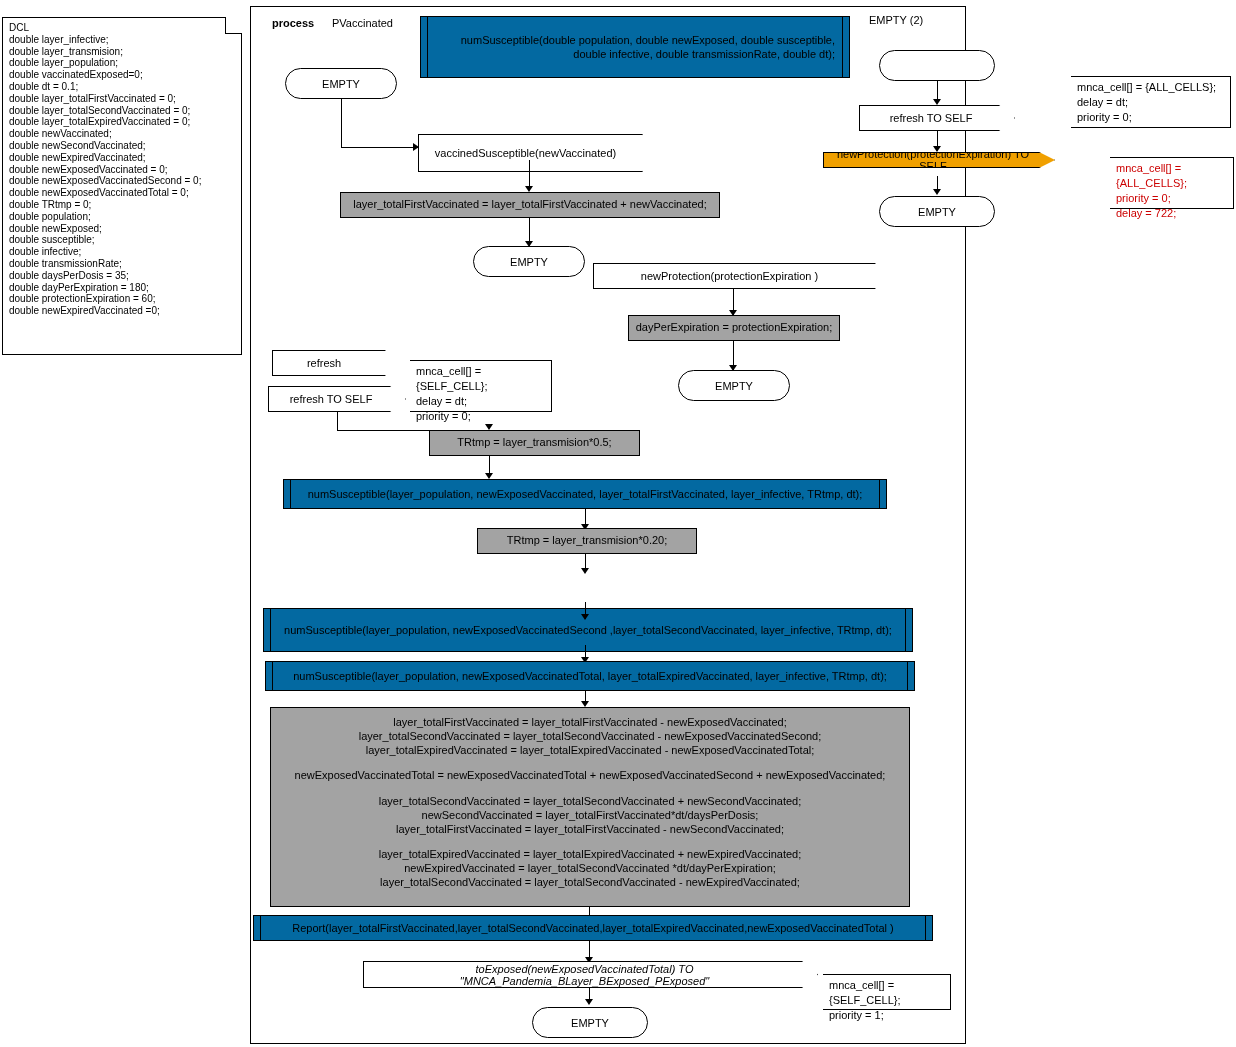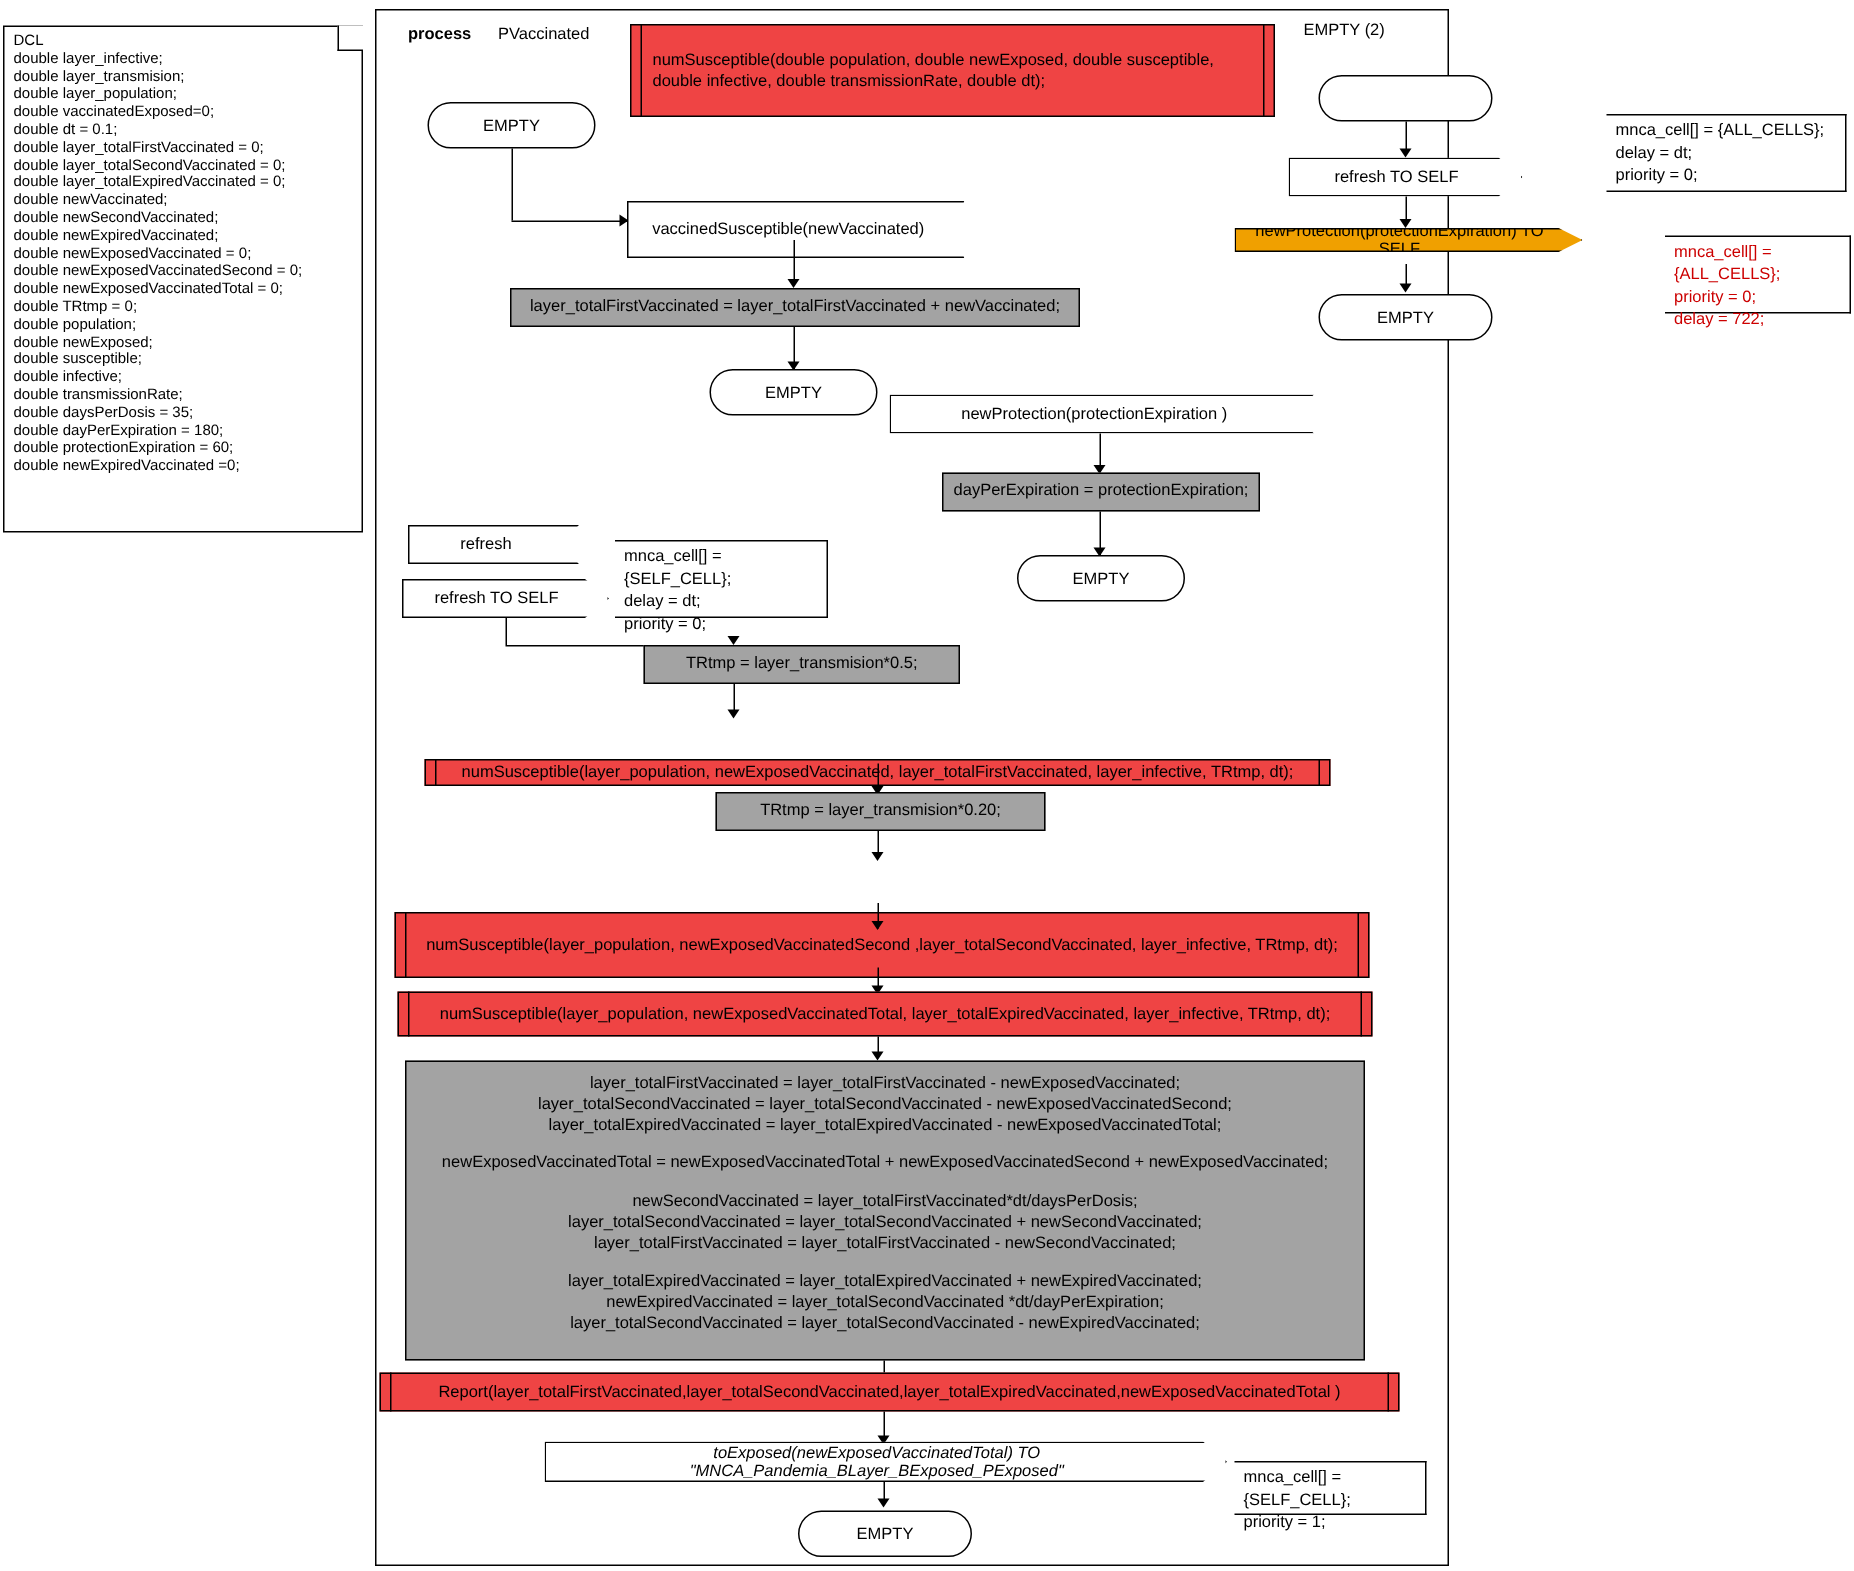--- a/index.html
+++ b/index.html
@@ -28,25 +28,25 @@
     align-items: center;
     justify-content: center;
     text-align: center;
     line-height: 1.25;
     padding: 2px 6px;
   }
 
   
   .proc {
     border: 1px solid #000;
-    background: #ef4444;
-    display: flex;
-    align-items: center;
-    justify-content: center;
-    text-align: left;
+    background: #0369a1;
+    display: flex;
+    align-items: center;
+    justify-content: center;
+    text-align: right;
     line-height: 1.3;
     padding: 3px 14px;
   }
   .proc::before, .proc::after {
     content: "";
     position: absolute;
     top: -1px;
     bottom: -1px;
     width: 0;
     border-left: 1px solid #000;
@@ -232,21 +232,21 @@
   <div class="abs vline" style="left:337px; top:412px; height:18px;"></div>
   <div class="abs hline" style="left:337px; top:430px; width:152px;"></div>
   <div class="abs vline" style="left:489px; top:430px; height:6px;"></div>
   <div class="abs arrowdown" style="left:485px; top:424px;"></div>
 
   <div class="abs rect" style="left:385px; top:430px; width:211px; height:26px;margin-left:44px;">TRtmp = layer_transmision*0.5;</div>
 
   <div class="abs vline" style="left:489px; top:456px; height:21px;"></div>
   <div class="abs arrowdown" style="left:485px; top:473px;"></div>
 
-  <div class="abs proc" style="left:283px; top:506px; width:604px; height:18px;">numSusceptible(layer_population, newExposedVaccinated, layer_totalFirstVaccinated, layer_infective, TRtmp, dt);</div>
+  <div class="abs proc" style="left:283px; top:479px; width:604px; height:30px;">numSusceptible(layer_population, newExposedVaccinated, layer_totalFirstVaccinated, layer_infective, TRtmp, dt);</div>
 
   <div class="abs vline" style="left:585px; top:509px; height:19px;"></div>
   <div class="abs arrowdown" style="left:581px; top:524px;"></div>
 
   <div class="abs rect" style="left:477px; top:528px; width:220px; height:26px;">TRtmp = layer_transmision*0.20;</div>
 
   <div class="abs vline" style="left:585px; top:554px; height:18px;"></div>
   <div class="abs arrowdown" style="left:581px; top:568px;"></div>
 
   <div class="abs proc" style="left:263px; top:572px; width:650px; height:44px;margin-top:36px;">numSusceptible(layer_population, newExposedVaccinatedSecond ,layer_totalSecondVaccinated, layer_infective, TRtmp, dt);</div>
@@ -263,22 +263,22 @@
   <div class="abs vline" style="left:585px; top:691px; height:13px;"></div>
   <div class="abs arrowdown" style="left:581px; top:701px;"></div>
 
   <div class="abs rect" style="left:270px; top:707px; width:640px; height:200px; display:block; padding:8px 6px;">
     <div style="text-align:center;">layer_totalFirstVaccinated = layer_totalFirstVaccinated - newExposedVaccinated;</div>
     <div style="text-align:center;">layer_totalSecondVaccinated = layer_totalSecondVaccinated - newExposedVaccinatedSecond;</div>
     <div style="text-align:center;">layer_totalExpiredVaccinated = layer_totalExpiredVaccinated - newExposedVaccinatedTotal;</div>
     <div style="text-align:center; height:12px;"></div>
     <div style="text-align:center;">newExposedVaccinatedTotal = newExposedVaccinatedTotal + newExposedVaccinatedSecond  + newExposedVaccinated;</div>
     <div style="text-align:center; height:12px;"></div>
+    <div style="text-align:center;">layer_totalSecondVaccinated = layer_totalSecondVaccinated + newSecondVaccinated;</div>
     <div style="text-align:center;">newSecondVaccinated = layer_totalFirstVaccinated*dt/daysPerDosis;</div>
-    <div style="text-align:center;">layer_totalSecondVaccinated = layer_totalSecondVaccinated + newSecondVaccinated;</div>
     <div style="text-align:center;">layer_totalFirstVaccinated = layer_totalFirstVaccinated - newSecondVaccinated;</div>
     <div style="text-align:center; height:12px;"></div>
     <div style="text-align:center;">layer_totalExpiredVaccinated = layer_totalExpiredVaccinated + newExpiredVaccinated;</div>
     <div style="text-align:center;">newExpiredVaccinated = layer_totalSecondVaccinated *dt/dayPerExpiration;</div>
     <div style="text-align:center;">layer_totalSecondVaccinated = layer_totalSecondVaccinated - newExpiredVaccinated;</div>
   </div>
 
   <div class="abs vline" style="left:589px; top:907px; height:8px;"></div>
 
   <div class="abs proc" style="left:253px; top:915px; width:680px; height:26px;">Report(layer_totalFirstVaccinated,layer_totalSecondVaccinated,layer_totalExpiredVaccinated,newExposedVaccinatedTotal )</div>

